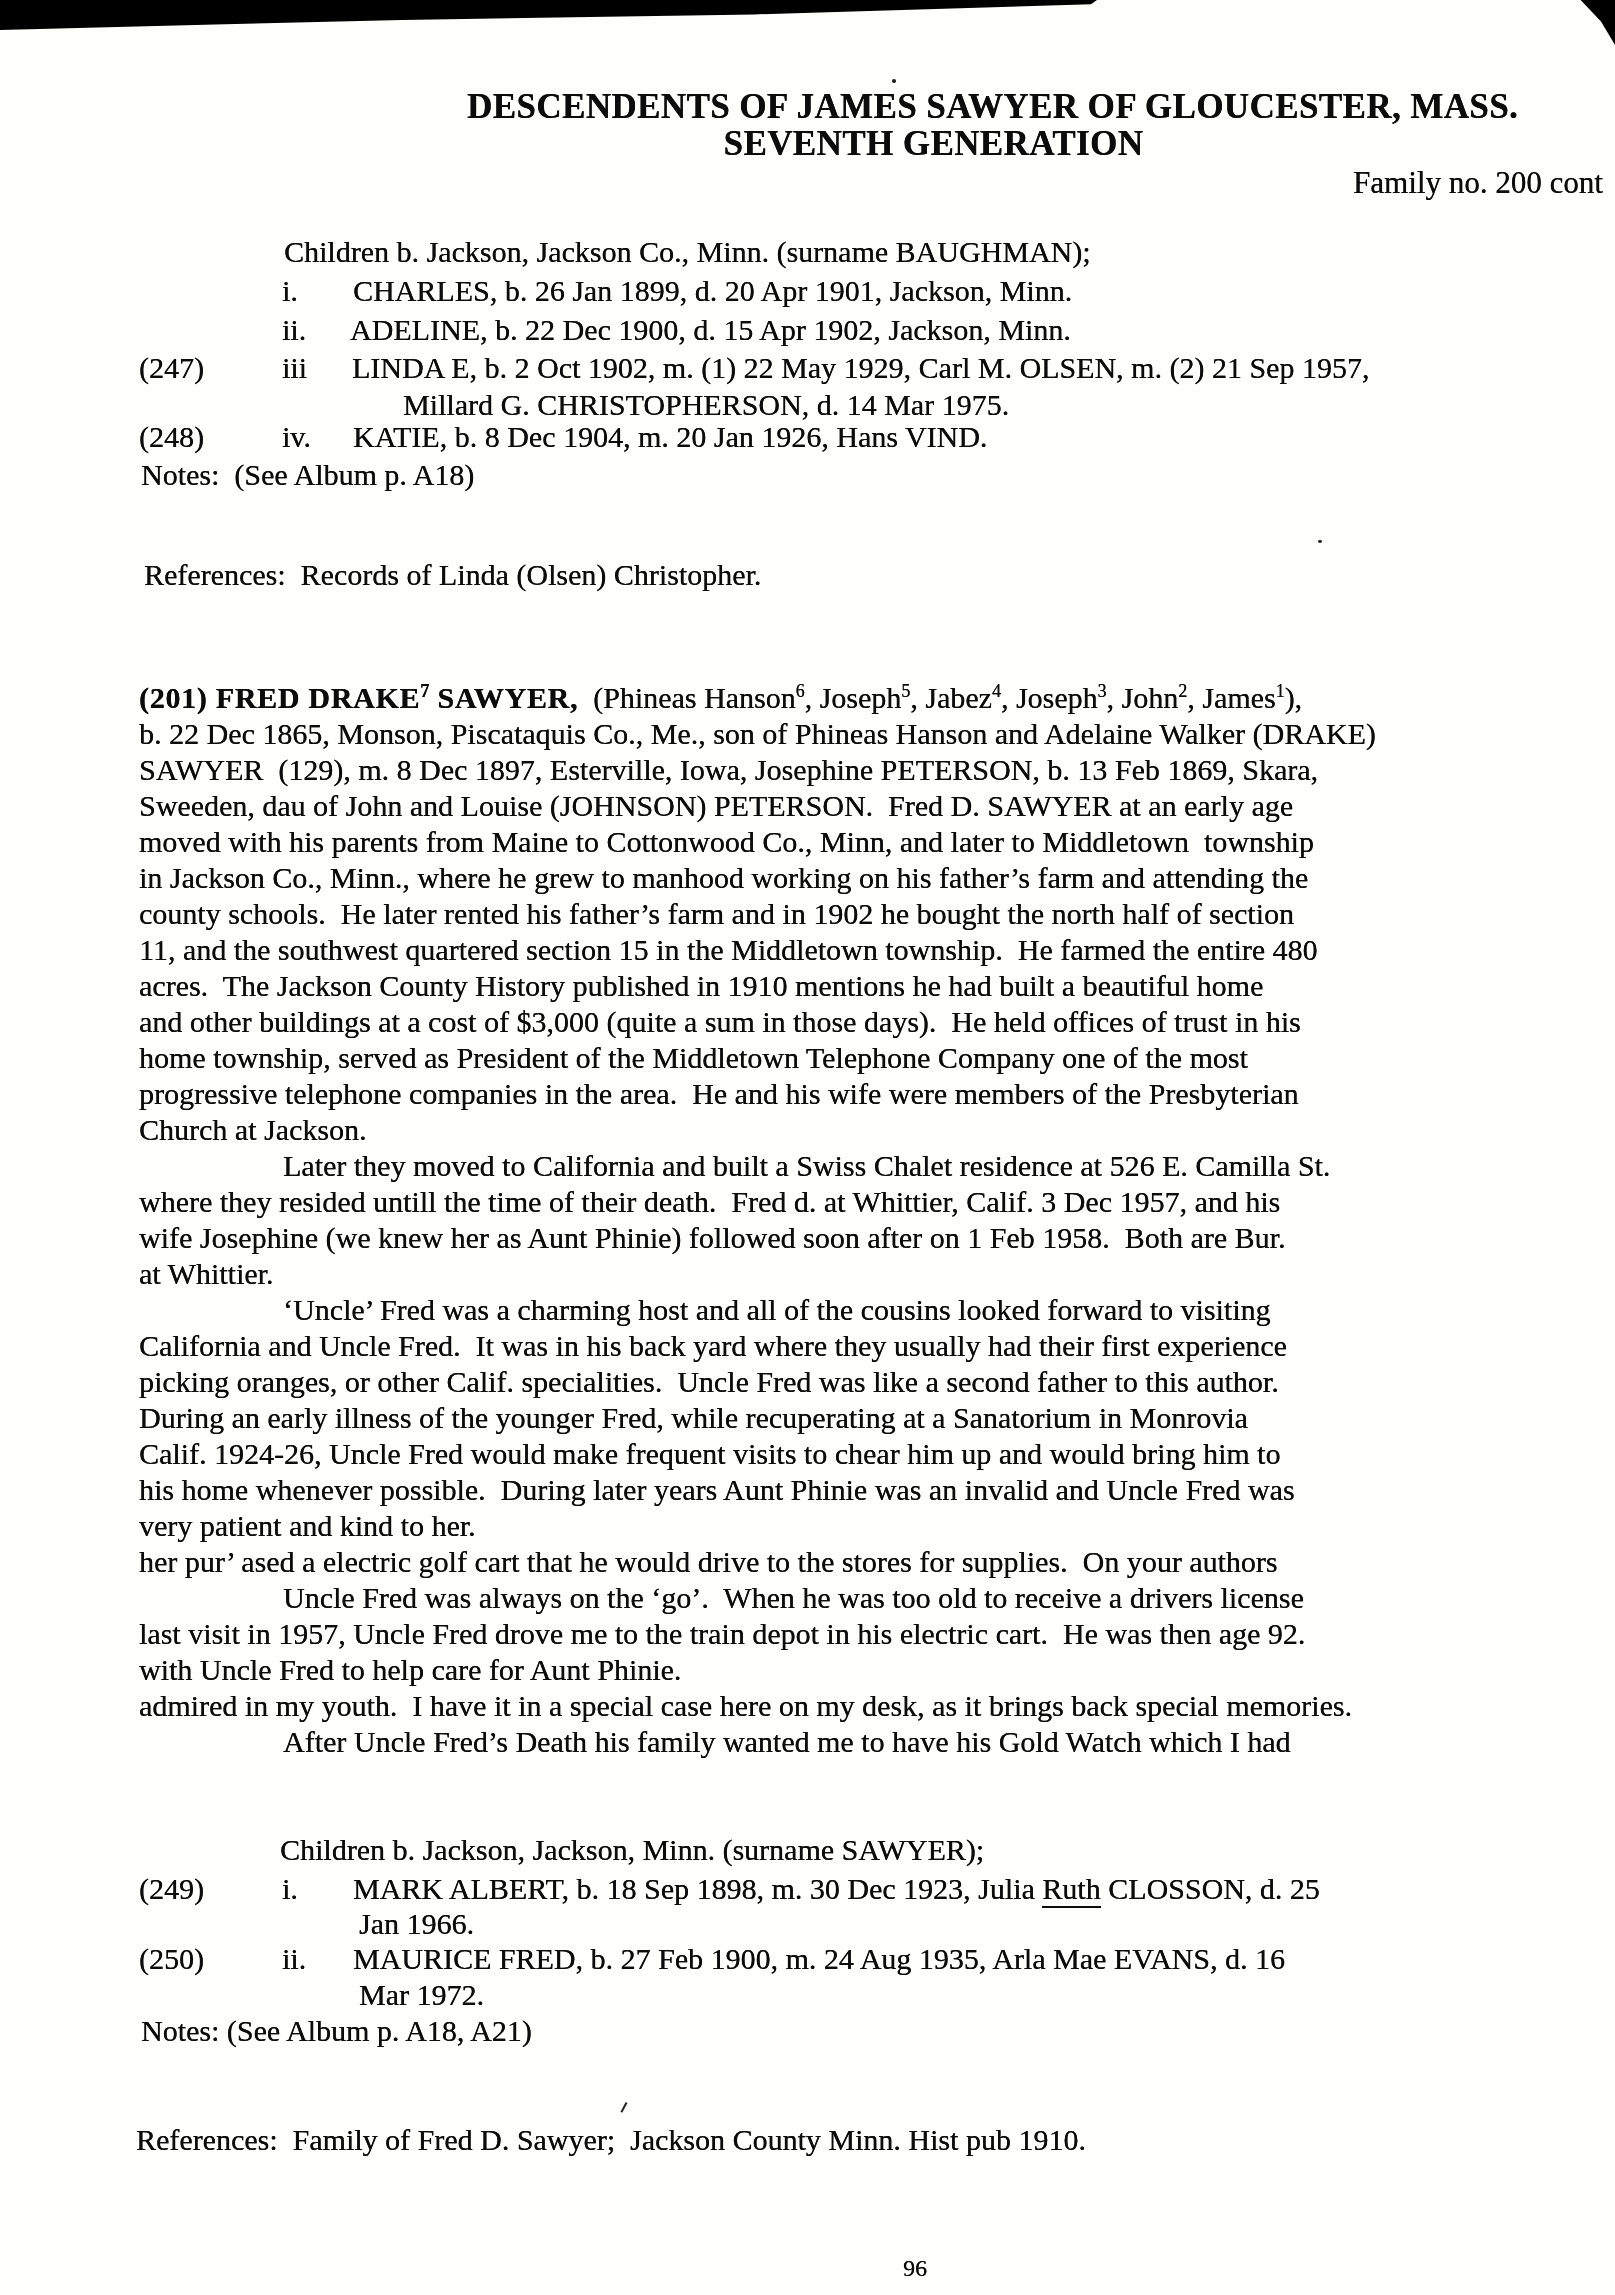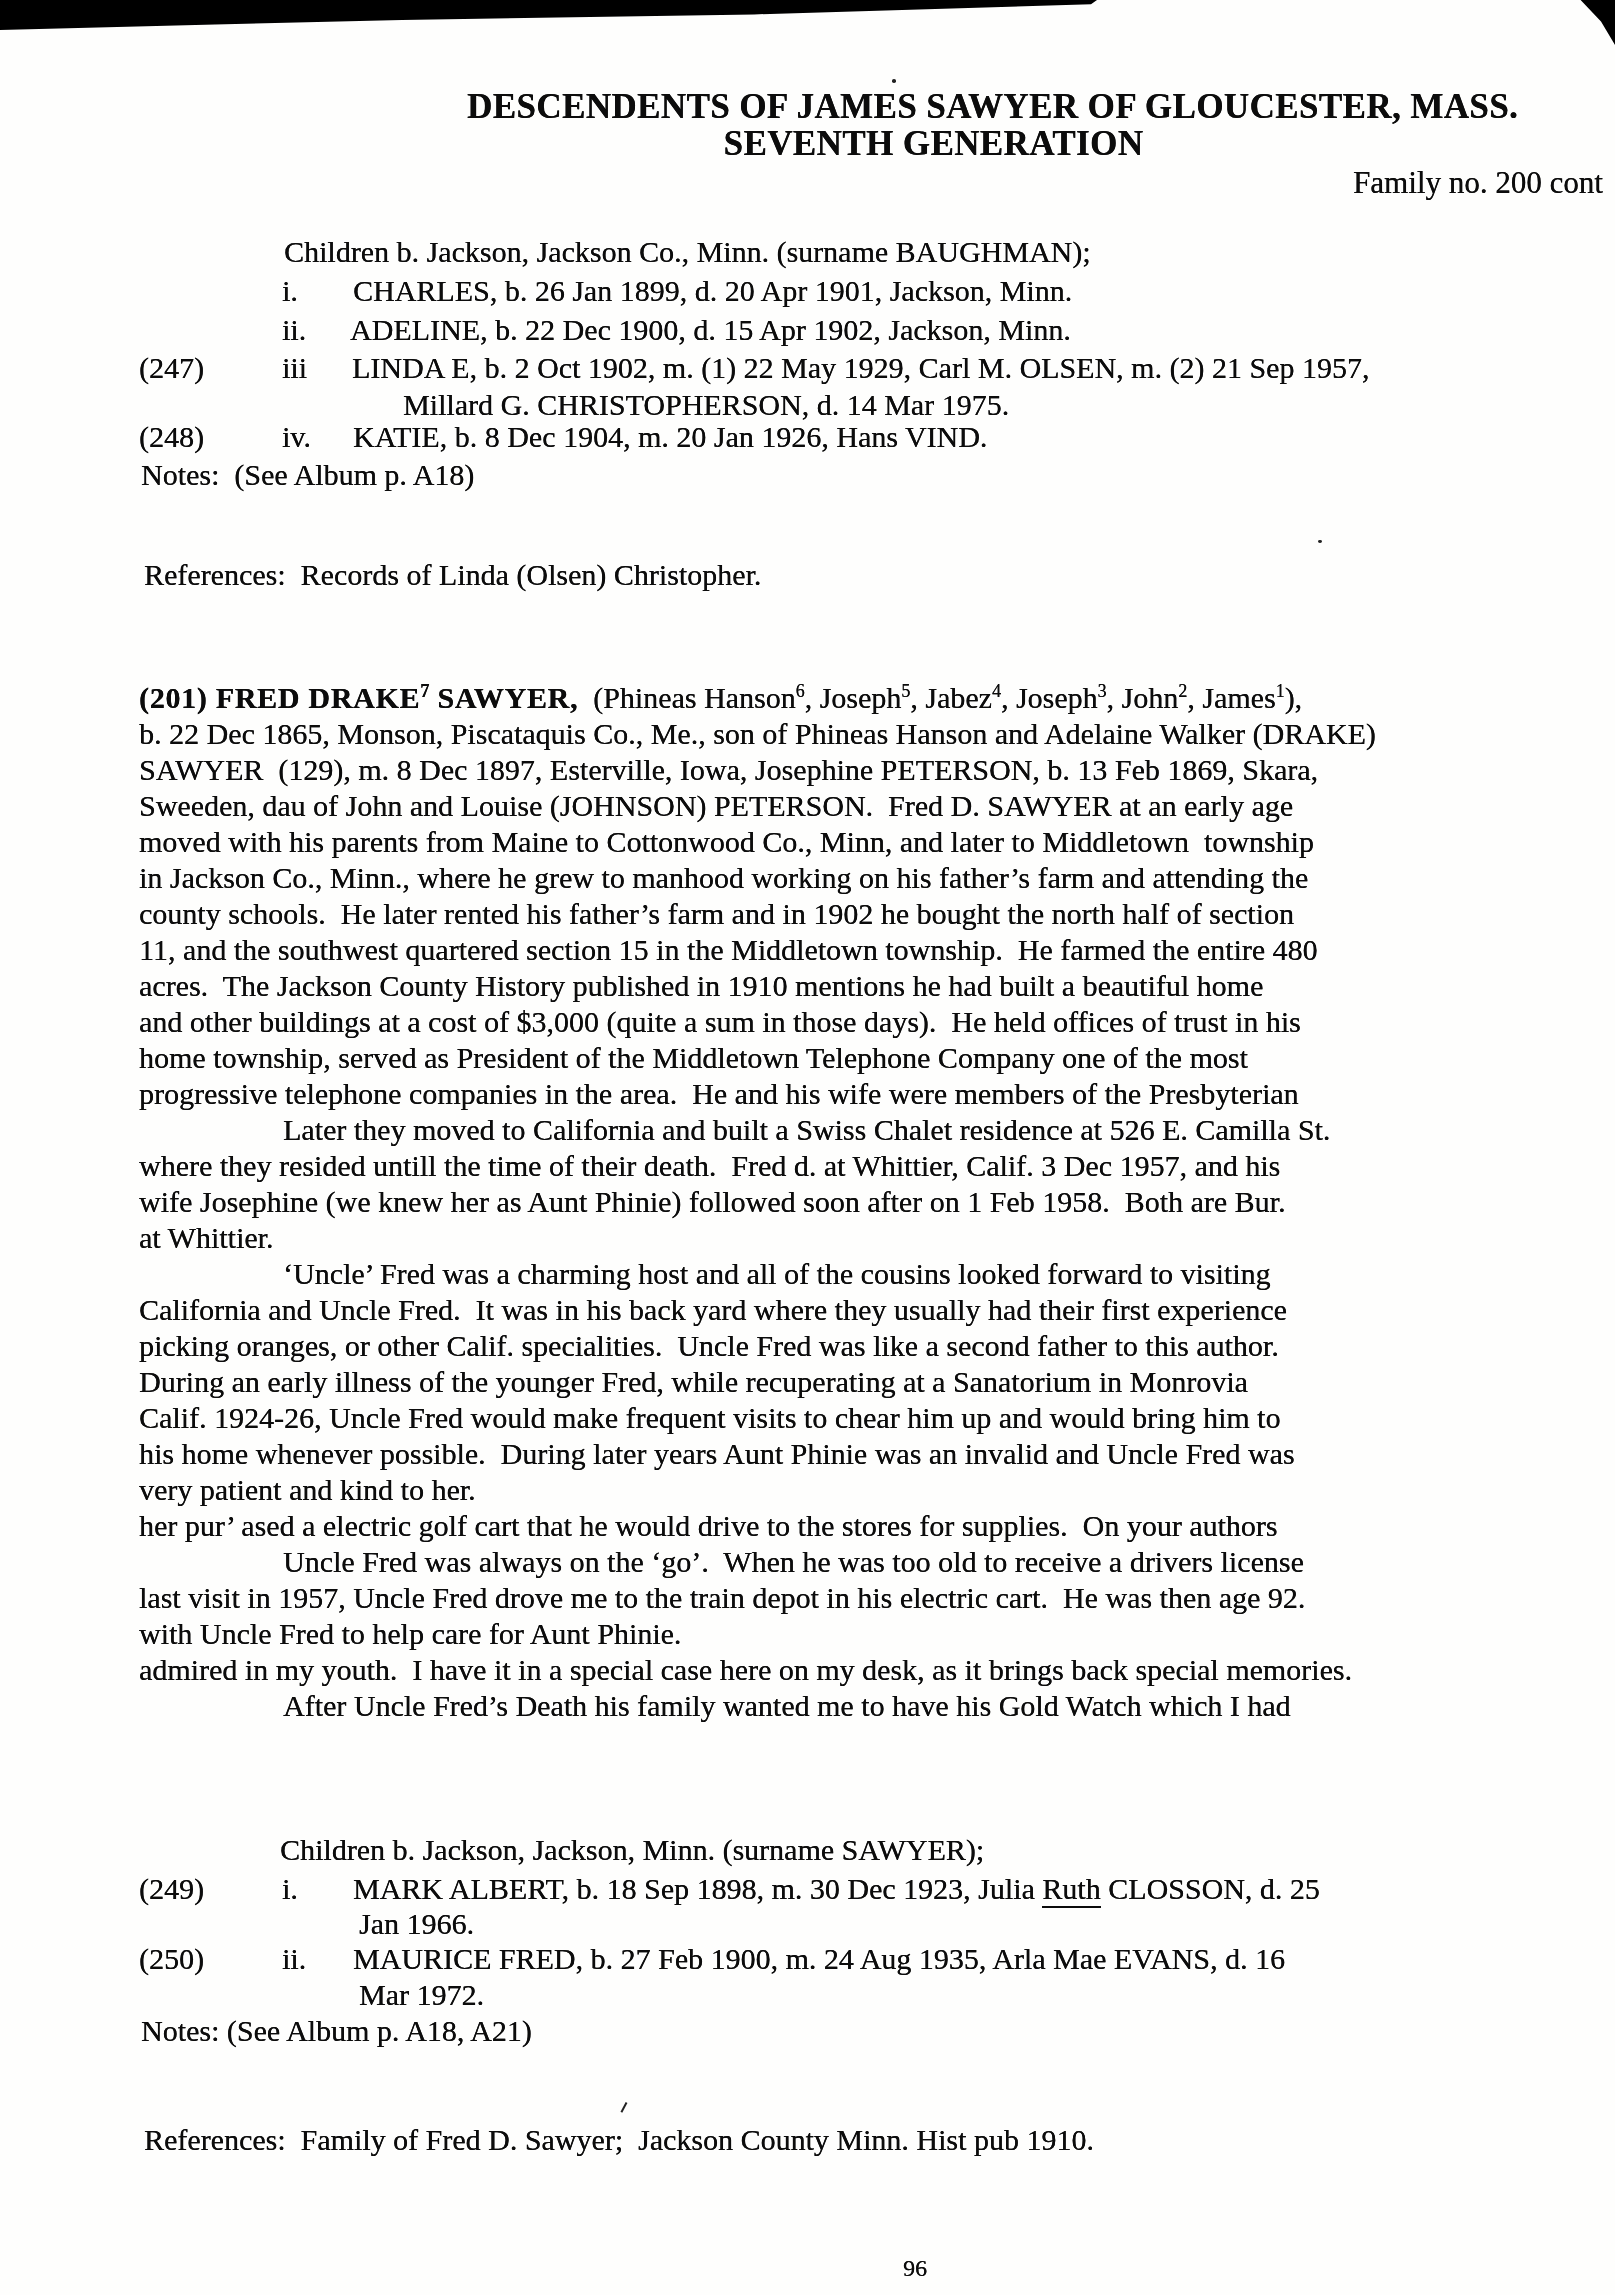--- a/index.html
+++ b/index.html
@@ -77,20 +77,21 @@
     <div class="ln">SAWYER  (129), m. 8 Dec 1897, Esterville, Iowa, Josephine PETERSON, b. 13 Feb 1869, Skara,</div>
     <div class="ln">Sweeden, dau of John and Louise (JOHNSON) PETERSON.  Fred D. SAWYER at an early age</div>
     <div class="ln">moved with his parents from Maine to Cottonwood Co., Minn, and later to Middletown  township</div>
     <div class="ln">in Jackson Co., Minn., where he grew to manhood working on his father’s farm and attending the</div>
     <div class="ln">county schools.  He later rented his father’s farm and in 1902 he bought the north half of section</div>
     <div class="ln">11, and the southwest quartered section 15 in the Middletown township.  He farmed the entire 480</div>
     <div class="ln">acres.  The Jackson County History published in 1910 mentions he had built a beautiful home</div>
     <div class="ln">and other buildings at a cost of $3,000 (quite a sum in those days).  He held offices of trust in his</div>
     <div class="ln">home township, served as President of the Middletown Telephone Company one of the most</div>
     <div class="ln">progressive telephone companies in the area.  He and his wife were members of the Presbyterian</div>
+    <div class="ln">Church at Jackson.</div>
     <div class="ln ind">Later they moved to California and built a Swiss Chalet residence at 526 E. Camilla St.</div>
     <div class="ln">where they resided untill the time of their death.  Fred d. at Whittier, Calif. 3 Dec 1957, and his</div>
     <div class="ln">wife Josephine (we knew her as Aunt Phinie) followed soon after on 1 Feb 1958.  Both are Bur.</div>
     <div class="ln">at Whittier.</div>
     <div class="ln ind">‘Uncle’ Fred was a charming host and all of the cousins looked forward to visiting</div>
     <div class="ln">California and Uncle Fred.  It was in his back yard where they usually had their first experience</div>
     <div class="ln">picking oranges, or other Calif. specialities.  Uncle Fred was like a second father to this author.</div>
     <div class="ln">During an early illness of the younger Fred, while recuperating at a Sanatorium in Monrovia</div>
     <div class="ln">Calif. 1924-26, Uncle Fred would make frequent visits to chear him up and would bring him to</div>
     <div class="ln">his home whenever possible.  During later years Aunt Phinie was an invalid and Uncle Fred was</div>
@@ -112,18 +113,18 @@
     <span class="t" style="left:359px;top:1906px;">Jan 1966.</span>
   </div>
   <div>
     <span class="t" style="left:139px;top:1941px;">(250)</span>
     <span class="t" style="left:282px;top:1941px;">ii.</span>
     <span class="t" style="left:353px;top:1941px;">MAURICE FRED, b. 27 Feb 1900, m. 24 Aug 1935, Arla Mae EVANS, d. 16</span>
     <span class="t" style="left:359px;top:1977px;">Mar 1972.</span>
   </div>
 
   <div class="t" style="left:141px;top:2013px;">Notes: (See Album p. A18, A21)</div>
-  <div class="t" style="left:144px;top:2122px;">References:  Family of Fred D. Sawyer;  Jackson County Minn. Hist pub 1910.</div>
+  <div class="t" style="left:136px;top:2122px;">References:  Family of Fred D. Sawyer;  Jackson County Minn. Hist pub 1910.</div>
 
   <div class="t ctr" style="left:872px;top:2250px;width:86px;font-size:24px;">96</div>
 
 </div>
 
 
 </body></html>

